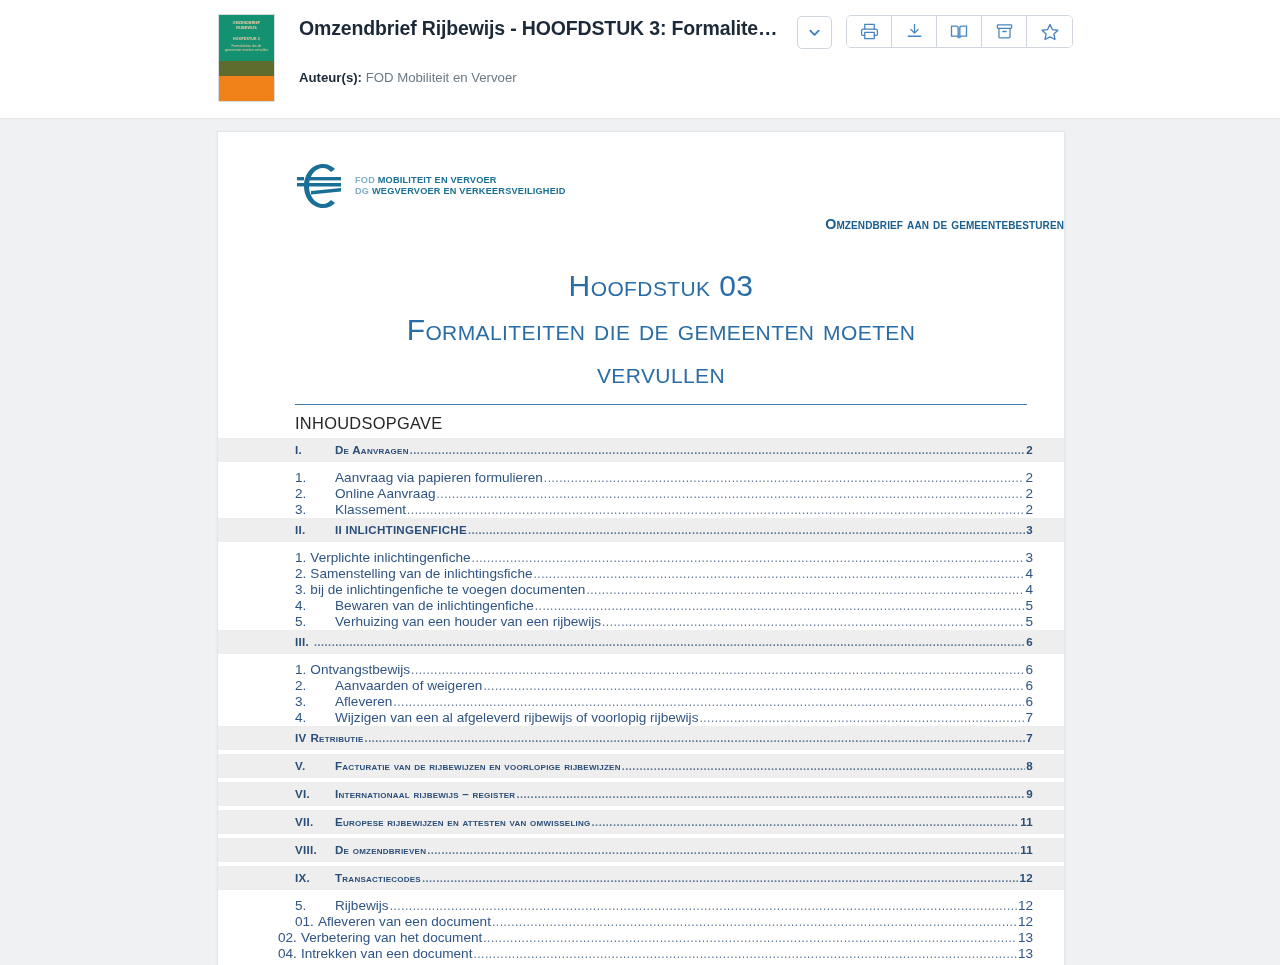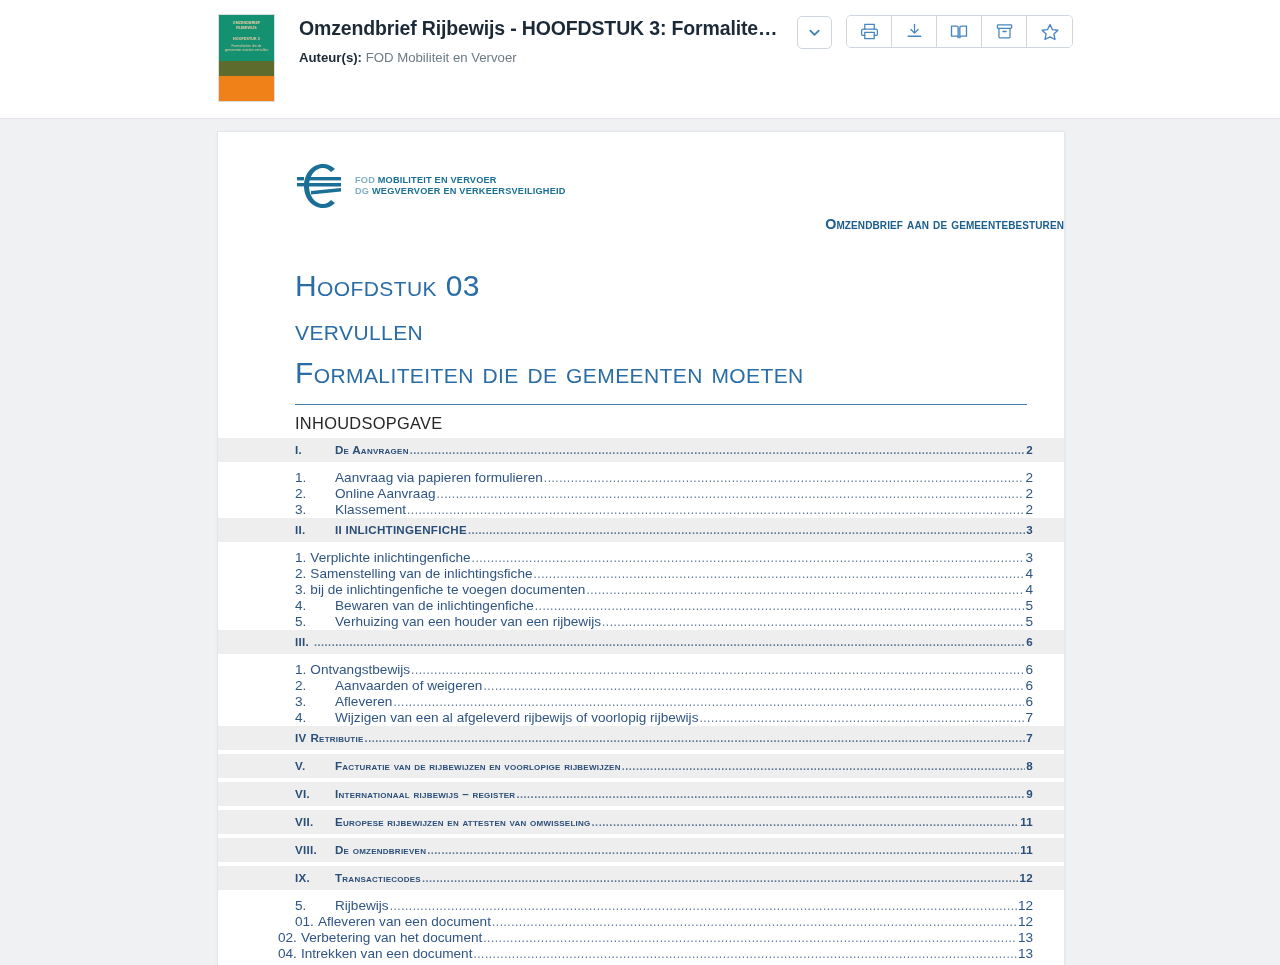--- a/index.html
+++ b/index.html
@@ -84,21 +84,21 @@
     color: #1c2a38;
     letter-spacing: -.15px;
     white-space: nowrap;
     max-width: 480px;
     overflow: hidden;
     text-overflow: ellipsis;
     line-height: 1.3;
   }
 
   .meta-line {
-    margin-top: 0;
+    margin-top: 20px;
     font-size: 13.2px;
     color: #6c7a86;
     line-height: 1.4;
     white-space: nowrap;
   }
   .meta-line:first-of-type { margin-top: 15px; }
   .meta-label {
     font-weight: bold;
     color: #1c2a38;
   }
@@ -204,21 +204,21 @@
     font-variant: small-caps;
     letter-spacing: .1px;
     white-space: nowrap;
   }
 
   .doc-h1 {
     position: absolute;
     left: 77px;
     width: 732px;
     top: 132px;
-    text-align: left;
+    text-align: center;
     font-size: 30px;
     color: #2a6da6;
     font-variant: small-caps;
     letter-spacing: .4px;
     font-weight: normal;
     line-height: 1.45;
   }
 
   .title-rule {
     position: absolute;
@@ -438,22 +438,22 @@
             <span class="lt">DG</span>
             <span>WEGVERVOER EN VERKEERSVEILIGHEID</span>
           </div>
         </div>
       </div>
 
       <div class="doc-subject">Omzendbrief aan de gemeentebesturen</div>
 
       <div class="doc-h1">
         <div>Hoofdstuk 03</div>
+        <div>Formaliteiten die de gemeenten moeten</div>
         <div>vervullen</div>
-        <div>Formaliteiten die de gemeenten moeten</div>
       </div>
 
       <div class="title-rule"></div>
 
       <div class="toc-heading">INHOUDSOPGAVE</div>
 
       <div class="toc" id="toc">
           <div class="toc-row lvl-major hl">
             <span class="toc-num">I.</span>
             <span class="toc-label">De Aanvragen</span>

